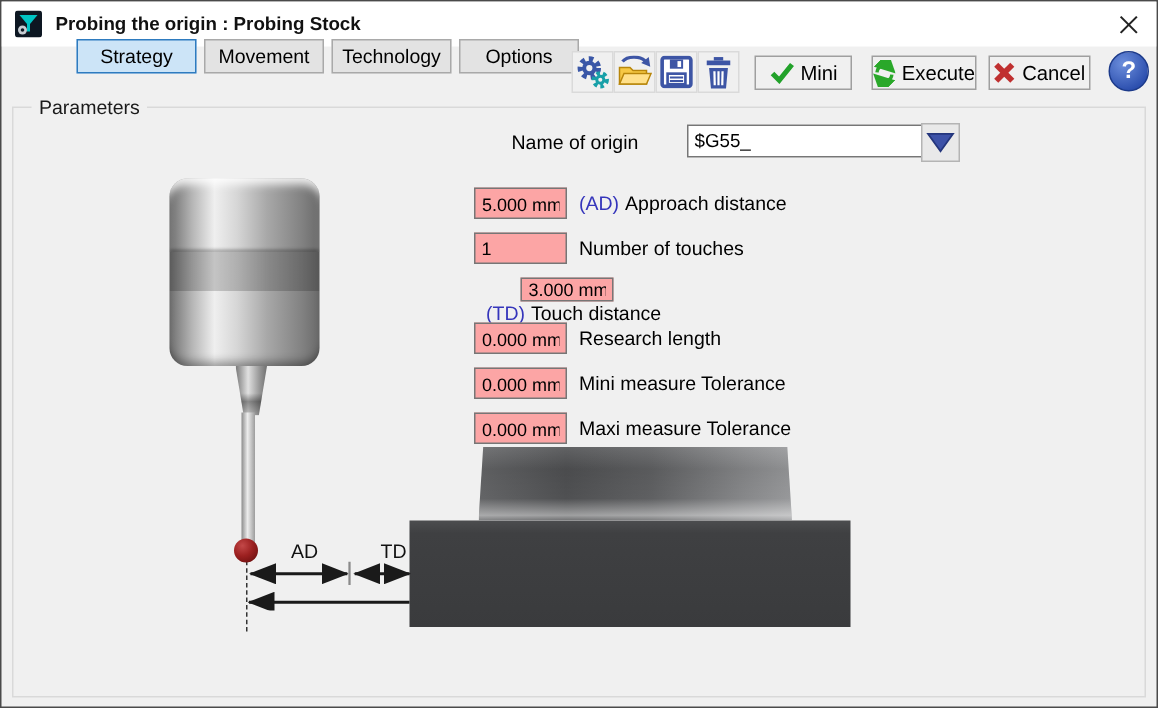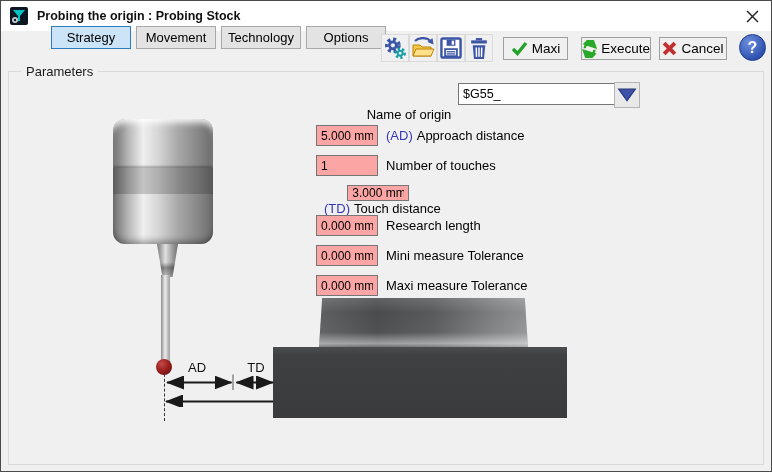--- a/index.html
+++ b/index.html
@@ -24,21 +24,21 @@
            font-family:"Liberation Sans",sans-serif;box-sizing:border-box;padding:0;}
   .helpbtn{position:absolute;left:738px;top:33px;width:27px;height:27px;border-radius:50%;
            background:radial-gradient(circle at 35% 30%,#6c8edc,#2c4fae 75%);border:1.5px solid #1c3a8a;
            color:#fff;font-weight:bold;font-size:16px;display:flex;align-items:center;justify-content:center;box-sizing:border-box;padding:0;}
 
   
   .groupbox{position:absolute;left:7px;top:70px;width:754px;height:392px;border:1px solid #d9d9d9;}
   .groupbox-label{position:absolute;left:20px;top:63px;background:#f0f0f0;padding:0 5px;font-size:13px;color:#1a1a1a;}
 
   
-  .origin-label{position:absolute;left:352px;top:86px;width:112px;text-align:center;font-size:13px;color:#000;margin-top:20px;}
+  .origin-label{position:absolute;left:340px;top:86px;width:112px;text-align:left;font-size:13px;color:#000;}
   .origin-input{position:absolute;left:457px;top:82px;width:172px;height:22px;border:1px solid #767676;background:#fff;
                 font-size:12.5px;padding:0 4px;box-sizing:border-box;font-family:"Liberation Sans",sans-serif;}
   .origin-dd{position:absolute;left:613px;top:81px;width:26px;height:26px;background:#e9e9e9;border:1px solid #b4b4b4;
              display:flex;align-items:center;justify-content:center;padding:0;box-sizing:border-box;}
 
   
   .prow{position:absolute;left:315px;display:flex;align-items:center;height:21px;}
   .prow input{width:62px;height:21px;border:1px solid #767676;background:#fca5a5;font-size:12px;padding:0 4px;
               box-sizing:border-box;font-family:"Liberation Sans",sans-serif;}
   .prow .plabel{margin-left:8px;font-size:13px;color:#000;white-space:nowrap;}
@@ -64,21 +64,21 @@
   .dash-line{left:163px;top:368px;height:52px;width:0;border-left:1.5px dashed #333;}
 
   
   .boss{left:318px;top:297px;width:209px;height:49px;
         clip-path:polygon(1.5% 0,98.5% 0,100% 100%,0 100%);
         background:linear-gradient(180deg,rgba(255,255,255,.10),rgba(0,0,0,.06) 30%,rgba(0,0,0,0) 70%,rgba(255,255,255,.45) 93%,rgba(255,255,255,.18)),
                    linear-gradient(90deg,#646567,#4f5052 28%,#5f6062 55%,#87888a 85%,#98999b);}
   .base{left:272px;top:346px;width:294px;height:71px;background:linear-gradient(180deg,#4c4d4f,#3f4042 12%,#3a3b3d);}
 
   .dim-svg{left:158px;top:372px;width:124px;height:34px;}
-  .dim-label{font-size:13px;color:#111;text-align:center;width:30px;}
+  .dim-label{font-size:13px;color:#111;text-align:right;width:30px;}
   .lbl-ad{left:181px;top:359px;}
   .lbl-td{left:240px;top:359px;}
 
   button{cursor:default;font-family:"Liberation Sans",sans-serif;}
 </style>
 </head>
 <body>
 
 <div class="window">
 
@@ -144,21 +144,21 @@
       <line x1="7.4" y1="10" x2="7.6" y2="19" stroke="#fff" stroke-width="1.4"></line>
       <line x1="10" y1="10" x2="10" y2="19" stroke="#fff" stroke-width="1.4"></line>
       <line x1="12.6" y1="10" x2="12.4" y2="19" stroke="#fff" stroke-width="1.4"></line>
     </svg>
   </button>
 
   <button class="textbtn" style="left:502px;width:65px;">
     <svg width="17" height="15" viewBox="0 0 17 15">
       <polyline points="2,8 6.5,12.5 15,2" fill="none" stroke="#22a22a" stroke-width="3.4"></polyline>
     </svg>
-    <span>Maxi</span>
+    <span>Mini</span>
   </button>
   <button class="textbtn" style="left:580px;width:70px;">
     <svg width="18" height="18" viewBox="0 0 20 20">
       <defs>
         <marker id="gah" markerWidth="6" markerHeight="6" refX="3.5" refY="3" orient="auto">
           <path d="M0,0 L6,3 L0,6 z" fill="#2aa82a"></path>
         </marker>
       </defs>
       <path d="M3.5 9 A 6.5 6.5 0 0 1 14.5 4.8" fill="none" stroke="#2aa82a" stroke-width="3" marker-end="url(#gah)"></path>
       <path d="M16.5 11 A 6.5 6.5 0 0 1 5.5 15.2" fill="none" stroke="#2aa82a" stroke-width="3" marker-end="url(#gah)"></path>

